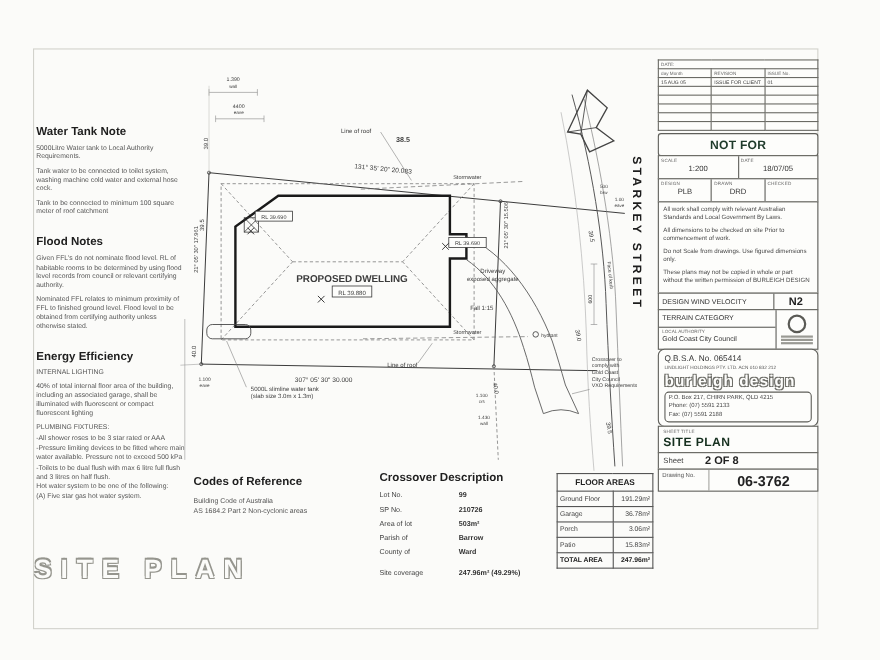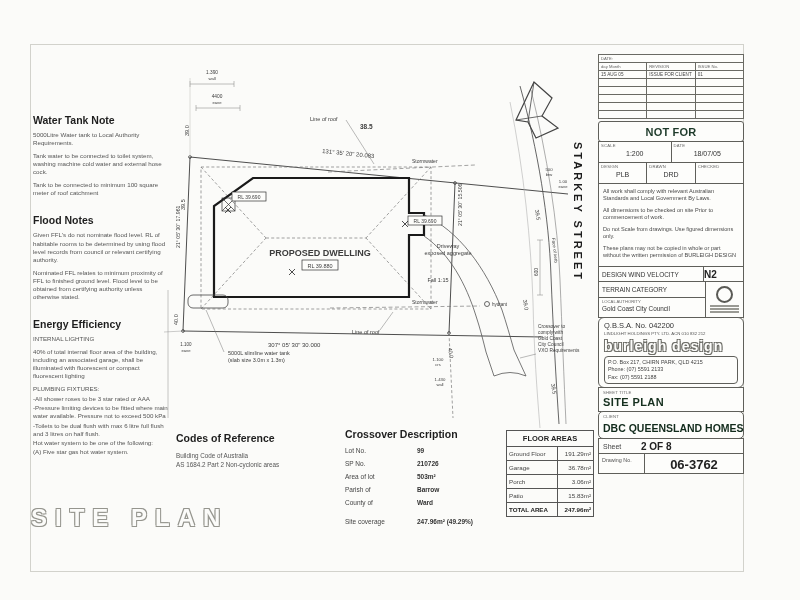--- a/index.html
+++ b/index.html
@@ -38,21 +38,21 @@
   .nfc{border-radius:3px;height:21px;line-height:21px;text-align:center;font-weight:bold;font-size:11px;letter-spacing:0.2px;color:#1e3a2a;}
   .meta-row{display:flex;}
   .meta-cell{flex:1;border-left:1px solid #5f5f5a;height:20px;position:relative;box-sizing:border-box;}
   .meta-cell:first-child{border-left:none;}
   .tiny-lbl{position:absolute;top:1px;left:2px;font-size:4.2px;color:#666;letter-spacing:0.2px;}
   .meta-val{position:absolute;left:0;right:0;top:8px;text-align:center;font-size:7px;color:#333;}
   .tb-notes{padding:4px 4px 2px 4px;}
   .tb-notes p{font-size:5.6px;line-height:1.3;color:#4a4a4a;margin:0 0 4.5px 0;}
   .wind-row{display:flex;height:16px;}
   .wind-row .wl{flex:1;font-size:6.4px;color:#333;padding:4px 0 0 3px;}
-  .wind-row .wv{width:40px;border-left:1px solid #5f5f5a;text-align:left;font-weight:bold;font-size:10px;color:#222;padding-top:2px;box-sizing:border-box;}
+  .wind-row .wv{width:40px;border-left:1px solid #5f5f5a;text-align:center;font-weight:bold;font-size:10px;color:#222;padding-top:2px;box-sizing:border-box;}
   .terrain-wrap{display:flex;}
   .terrain-left{flex:1;}
   .terrain-row{height:16px;border-bottom:1px solid #5f5f5a;font-size:6.4px;color:#333;padding:4px 0 0 3px;box-sizing:border-box;}
   .auth-row{padding:1px 3px 2px 3px;}
   .auth-lbl{font-size:4.2px;color:#666;}
   .auth-val{font-size:6.4px;color:#333;margin-top:1px;}
   .logo-box{width:38px;border-left:1px solid #5f5f5a;padding:3px 2px;box-sizing:border-box;}
   .logo-circle{width:13px;height:13px;border:2px solid #5a5a55;border-radius:50%;margin:1px auto 2px auto;}
   .logo-bar{height:1.5px;background:#9a9a94;margin:1.5px 2px;}
   .company{border-radius:6px;padding:3px 5px;}
@@ -417,39 +417,35 @@
     </div>
     <div class="logo-box">
       <div class="logo-circle"></div>
       <div class="logo-bar"></div>
         <div class="logo-bar"></div>
         <div class="logo-bar"></div>
     </div>
   </div>
 
   <div class="sec company">
-    <div class="qbsa">Q.B.S.A. No. 042200</div>
+    <div class="qbsa">Q.B.S.A. No. 065414</div>
     <div class="company-line">LINDLIGHT HOLDINGS PTY. LTD. ACN 010 832 212</div>
     <div class="burleigh">burleigh design</div>
     <div class="contact">
       <div>P.O. Box 217, CHIRN PARK, QLD 4215</div>
       <div><span>Phone:</span> <span>(07) 5591 2133</span></div>
       <div><span>Fax:</span> <span>(07) 5591 2188</span></div>
     </div>
   </div>
 
   <div class="sec stitle">
     <div class="tiny-lbl" style="position:static">SHEET TITLE</div>
     <div class="big">SITE PLAN</div>
   </div>
 
-  <div class="sec client">
-    <div class="tiny-lbl" style="position:static">CLIENT</div>
-    <div class="big">DBC QUEENSLAND HOMES</div>
-  </div>
 
 
   <div class="sec sheet-row">
     <span class="sl">Sheet</span>
     <span class="sv">2 OF 8</span>
   </div>
 
   <div class="sec dwg-row">
     <span class="dl">Drawing No.</span>
     <span class="dv">06-3762</span>

